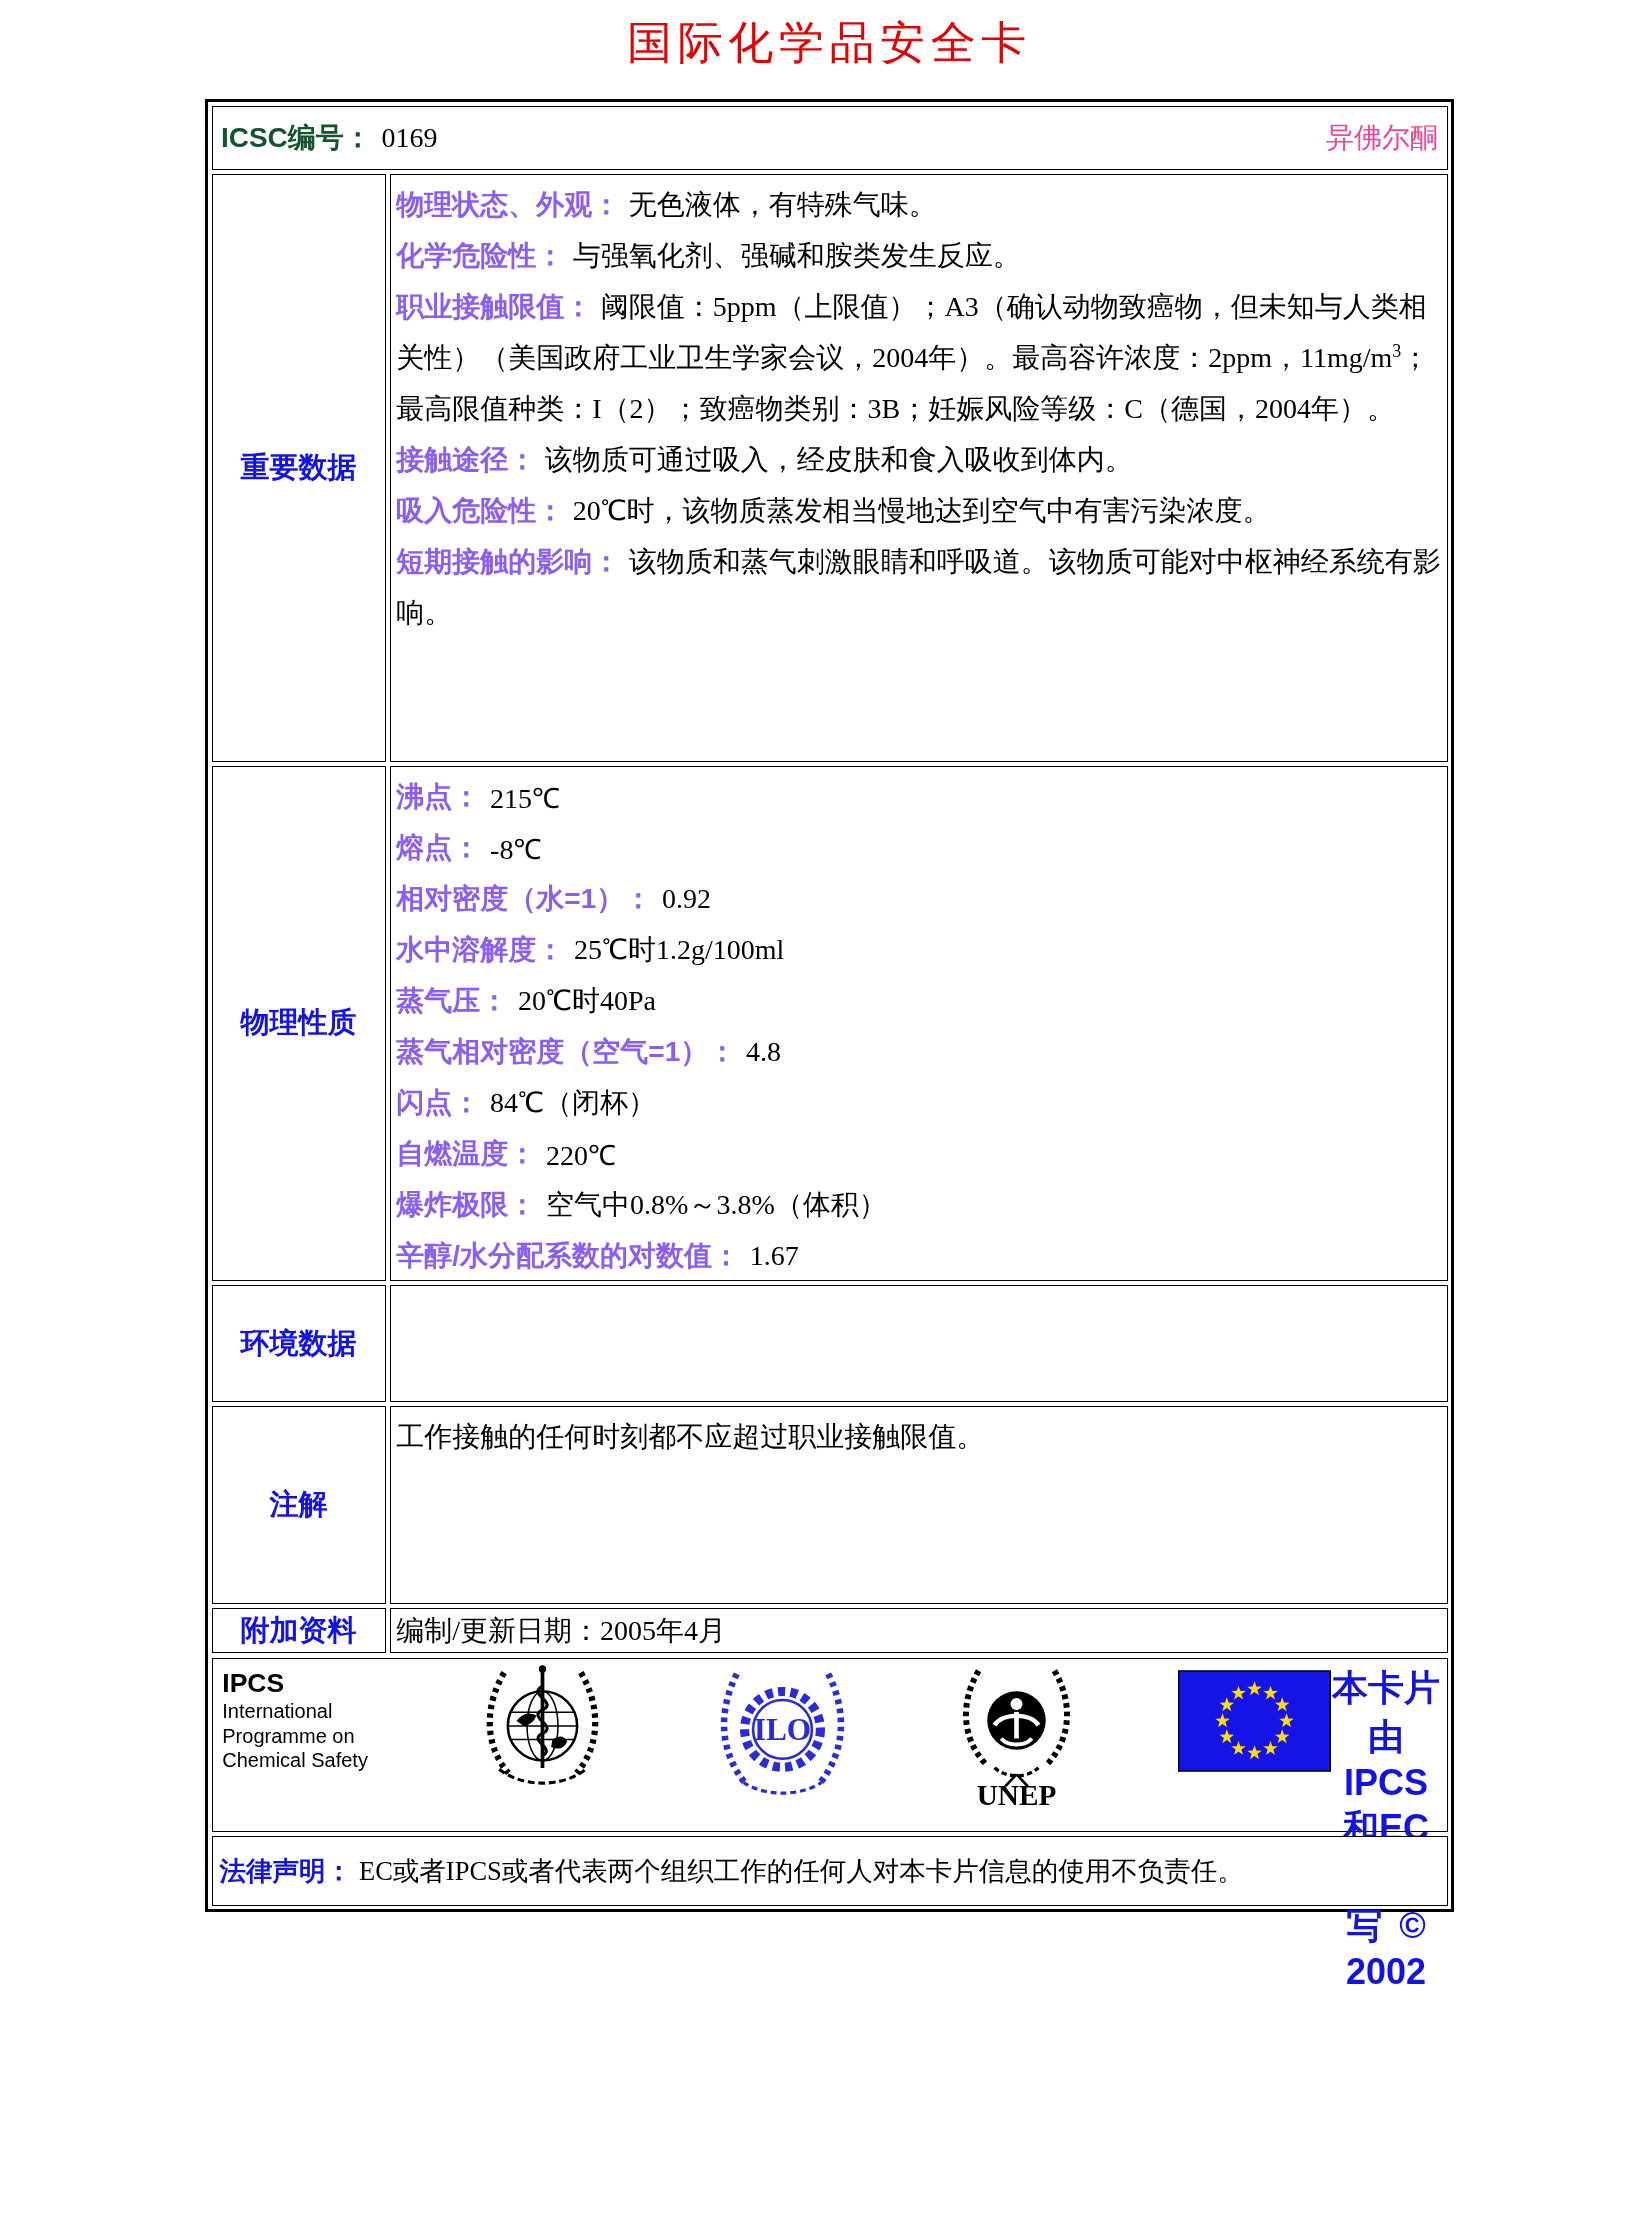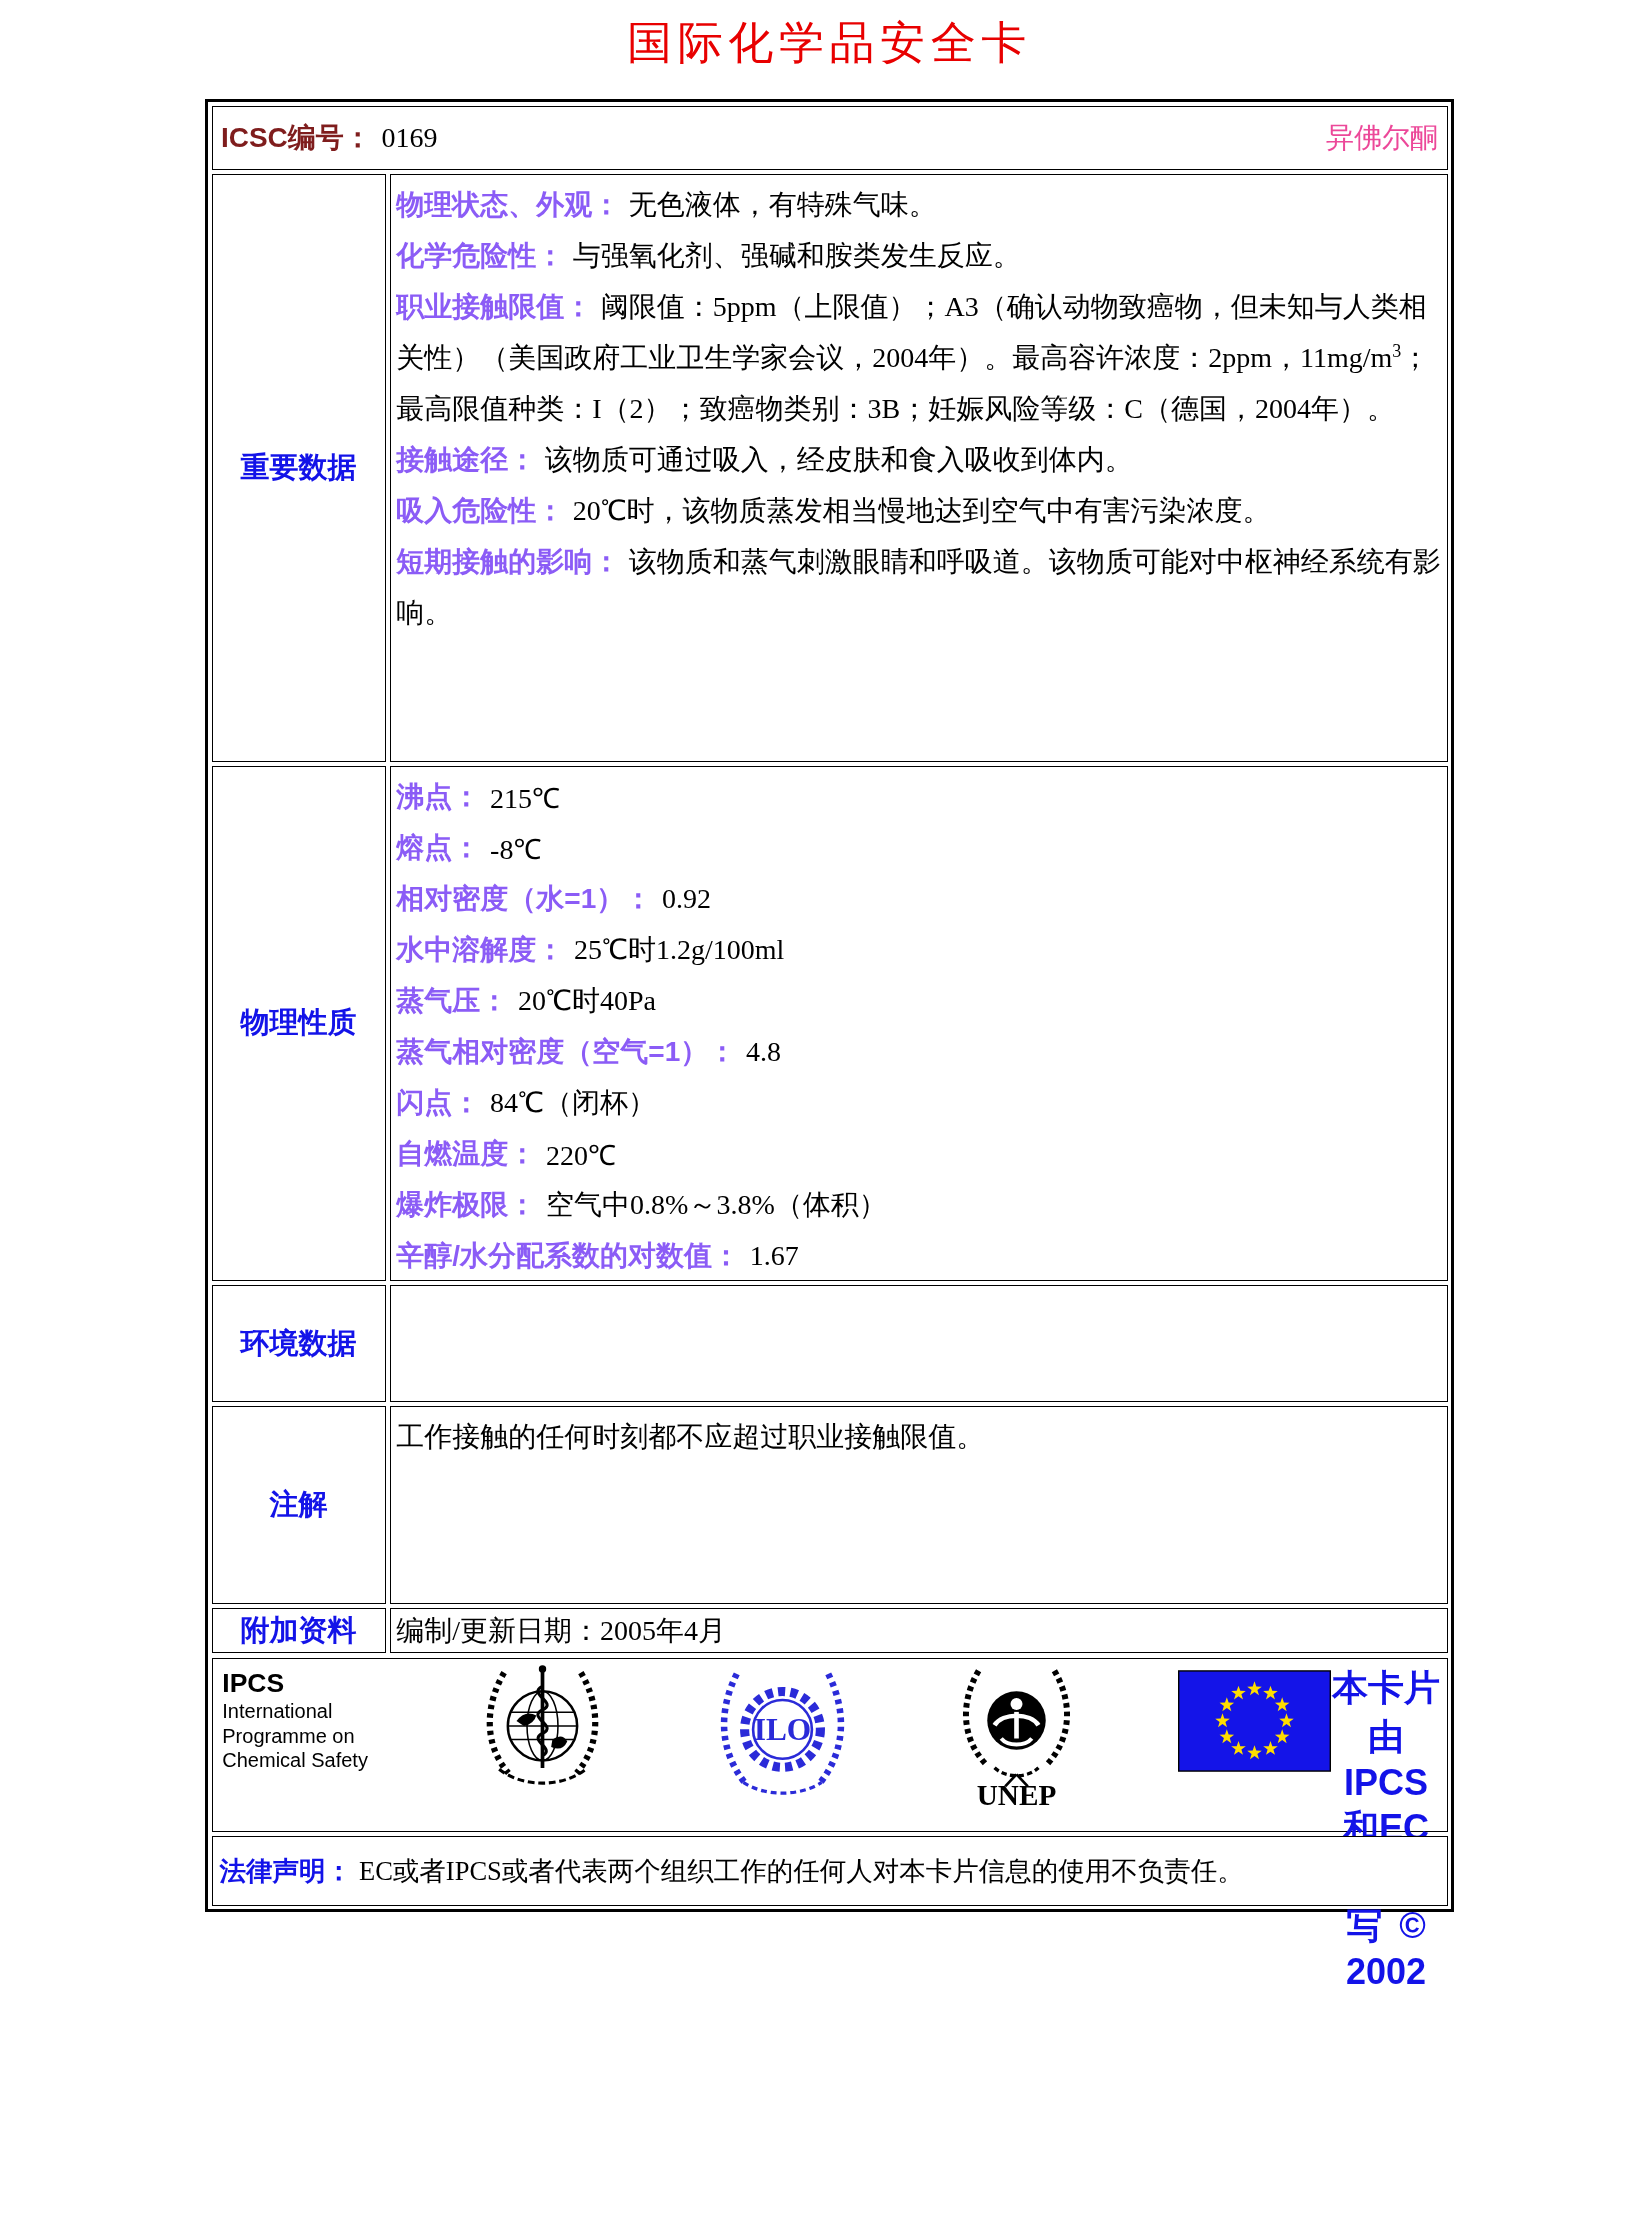--- a/index.html
+++ b/index.html
@@ -25,21 +25,21 @@
     font-family:"Liberation Sans", sans-serif; font-weight:bold;
     color:#1313e8; font-size:29px; text-align:center;
   }
   .content-cell { flex:1 1 auto; padding:4.2px 5.6px; font-size:28px; }
   .full-cell { flex:1 1 auto; }
 
   
   .r-header { height:64px; }
   .r-header .full-cell { display:flex; align-items:center; justify-content:space-between; padding:0 8.4px; }
   .hdr-left { display:flex; align-items:center; }
-  .hdr-label { font-family:"Liberation Sans", sans-serif; font-weight:bold; color:#7f1d1d; font-size:28px; }
+  .hdr-label { font-family:"Liberation Sans", sans-serif; font-weight:bold; color:#14532d; font-size:28px; }
   .hdr-num { font-size:28px; color:#000; margin-left:9.8px; }
   .hdr-name { font-size:28px; color:#ec4899; }
 
   .r-important { height:588px; }
   .r-physical  { height:515px; }
   .r-env       { height:117px; }
   .r-notes     { height:198px; }
   .r-extra     { height:45px; }
   .r-logos     { height:174px; }
   .r-legal     { height:70px; }

